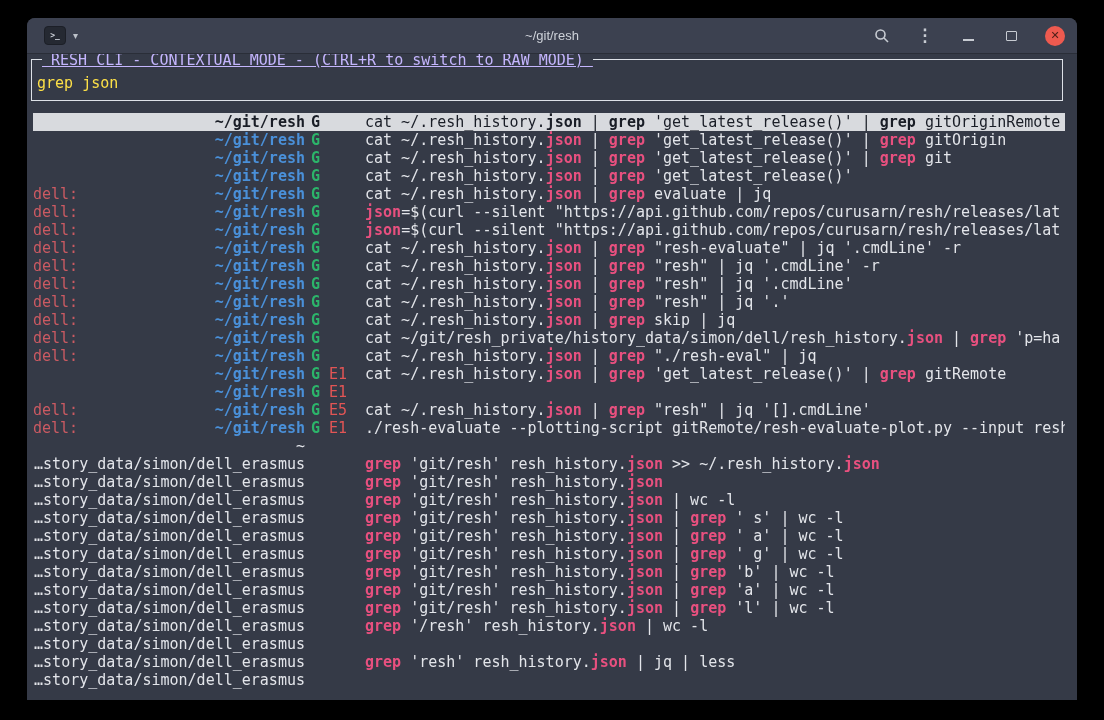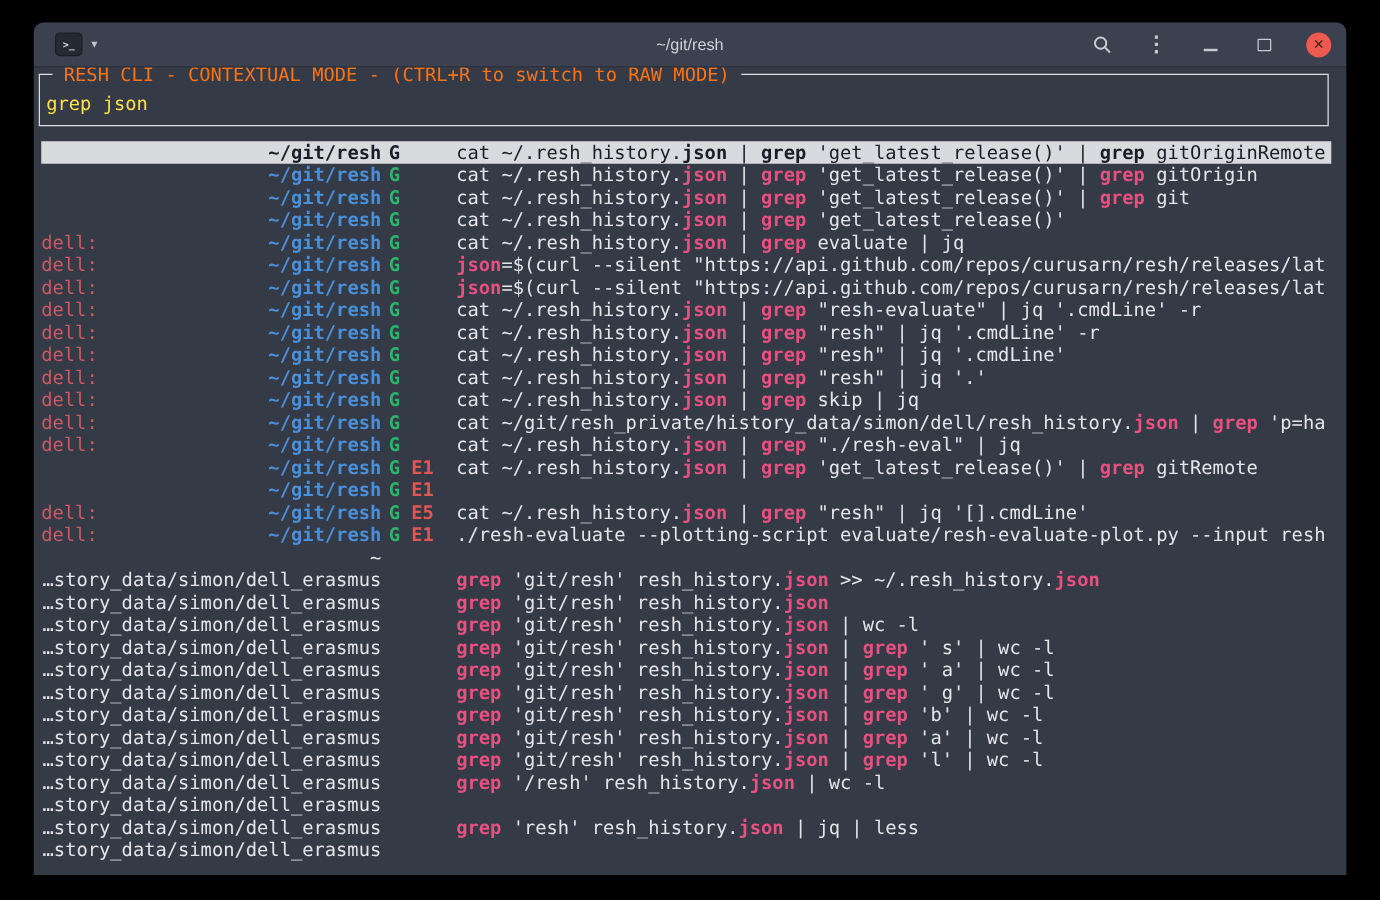--- a/index.html
+++ b/index.html
@@ -16,32 +16,32 @@
   .tb-right{position:absolute;right:12px;top:0;height:35px;display:flex;align-items:center;gap:25px;}
   .tb-ico{display:flex;align-items:center;justify-content:center;width:18px;height:18px;cursor:pointer;}
   .kebab{color:#c7cbd2;font-size:17px;font-weight:bold;line-height:1;}
   .min-bar{display:block;width:11px;height:0;border-bottom:2px solid #c7cbd2;margin-top:8px;}
   .restore-box{display:block;width:9px;height:8px;border:1.5px solid #c7cbd2;border-radius:1px;}
   .tb-close{width:20px;height:20px;border-radius:50%;background:var(--close-button,#ee5a4f);display:flex;align-items:center;justify-content:center;cursor:pointer;}
   .tb-close .x{color:#502019;font:bold 11px/1 "DejaVu Sans",sans-serif;}
   
   .terminal{flex:1;background:#353a47;color:#e3e5ea;font:15px/18px "DejaVu Sans Mono",monospace;padding-top:5px;overflow:hidden;}
   .search-box{position:relative;margin:0 14px 0 4px;height:40px;border:1px solid #dde1e7;}
-  .box-title{position:absolute;top:-9px;left:10px;background:#353a47;color:#f97316;white-space:pre;}
+  .box-title{position:absolute;top:-9px;left:10px;background:#353a47;color:#c4b5fd;white-space:pre;text-decoration:underline;}
   .query{padding:14px 0 0 5px;color:#fde047;white-space:pre;}
   .list{margin-top:12px;padding-left:6px;padding-right:12px;}
   .row{display:grid;grid-template-columns:272px 48px 1fr;column-gap:6px;height:18px;line-height:18px;white-space:pre;overflow:hidden;}
   .cell-left{display:flex;overflow:hidden;}
   .host{color:var(--host,#cb5a62);}
   .path{margin-left:auto;}
   .path-repo{color:var(--path-accent,#4a90d9);font-weight:bold;}
   .path-plain{color:#e3e5ea;}
   .cell-flags{overflow:hidden;}
   .flag-ok{color:var(--flag-ok,#2cb56a);font-weight:bold;}
-  .flag-err{color:var(--flag-err,#e25555);font-weight:bold;}
+  .flag-err{color:var(--flag-err,#e25555);font-weight:normal;}
   .cell-cmd{overflow:hidden;}
   .hl{color:var(--match-highlight,#e8507f);font-weight:bold;}
   .row.selected{background:var(--selected-bg,#d8dade);}
   .row.selected span{color:#191d26 !important;}
 </style>
 </head>
 <body>
 
 <div class="screen">
   <div class="window">
@@ -92,21 +92,21 @@
           <div class="row"><span class="cell-left"><span class="host">dell:</span><span class="path path-repo">~/git/resh</span></span><span class="cell-flags"><span class="flag flag-ok">G</span></span><span class="cell-cmd"><span class="plain">cat ~/.resh_history.</span><span class="hl">json</span><span class="plain"> | </span><span class="hl">grep</span><span class="plain"> "resh-evaluate" | jq '.cmdLine' -r</span></span></div>
           <div class="row"><span class="cell-left"><span class="host">dell:</span><span class="path path-repo">~/git/resh</span></span><span class="cell-flags"><span class="flag flag-ok">G</span></span><span class="cell-cmd"><span class="plain">cat ~/.resh_history.</span><span class="hl">json</span><span class="plain"> | </span><span class="hl">grep</span><span class="plain"> "resh" | jq '.cmdLine' -r</span></span></div>
           <div class="row"><span class="cell-left"><span class="host">dell:</span><span class="path path-repo">~/git/resh</span></span><span class="cell-flags"><span class="flag flag-ok">G</span></span><span class="cell-cmd"><span class="plain">cat ~/.resh_history.</span><span class="hl">json</span><span class="plain"> | </span><span class="hl">grep</span><span class="plain"> "resh" | jq '.cmdLine'</span></span></div>
           <div class="row"><span class="cell-left"><span class="host">dell:</span><span class="path path-repo">~/git/resh</span></span><span class="cell-flags"><span class="flag flag-ok">G</span></span><span class="cell-cmd"><span class="plain">cat ~/.resh_history.</span><span class="hl">json</span><span class="plain"> | </span><span class="hl">grep</span><span class="plain"> "resh" | jq '.'</span></span></div>
           <div class="row"><span class="cell-left"><span class="host">dell:</span><span class="path path-repo">~/git/resh</span></span><span class="cell-flags"><span class="flag flag-ok">G</span></span><span class="cell-cmd"><span class="plain">cat ~/.resh_history.</span><span class="hl">json</span><span class="plain"> | </span><span class="hl">grep</span><span class="plain"> skip | jq</span></span></div>
           <div class="row"><span class="cell-left"><span class="host">dell:</span><span class="path path-repo">~/git/resh</span></span><span class="cell-flags"><span class="flag flag-ok">G</span></span><span class="cell-cmd"><span class="plain">cat ~/git/resh_private/history_data/simon/dell/resh_history.</span><span class="hl">json</span><span class="plain"> | </span><span class="hl">grep</span><span class="plain"> 'p=ha</span></span></div>
           <div class="row"><span class="cell-left"><span class="host">dell:</span><span class="path path-repo">~/git/resh</span></span><span class="cell-flags"><span class="flag flag-ok">G</span></span><span class="cell-cmd"><span class="plain">cat ~/.resh_history.</span><span class="hl">json</span><span class="plain"> | </span><span class="hl">grep</span><span class="plain"> "./resh-eval" | jq</span></span></div>
           <div class="row"><span class="cell-left"><span class="host"></span><span class="path path-repo">~/git/resh</span></span><span class="cell-flags"><span class="flag flag-ok">G</span> <span class="flag flag-err">E1</span></span><span class="cell-cmd"><span class="plain">cat ~/.resh_history.</span><span class="hl">json</span><span class="plain"> | </span><span class="hl">grep</span><span class="plain"> 'get_latest_release()' | </span><span class="hl">grep</span><span class="plain"> gitRemote</span></span></div>
           <div class="row"><span class="cell-left"><span class="host"></span><span class="path path-repo">~/git/resh</span></span><span class="cell-flags"><span class="flag flag-ok">G</span> <span class="flag flag-err">E1</span></span></div>
           <div class="row"><span class="cell-left"><span class="host">dell:</span><span class="path path-repo">~/git/resh</span></span><span class="cell-flags"><span class="flag flag-ok">G</span> <span class="flag flag-err">E5</span></span><span class="cell-cmd"><span class="plain">cat ~/.resh_history.</span><span class="hl">json</span><span class="plain"> | </span><span class="hl">grep</span><span class="plain"> "resh" | jq '[].cmdLine'</span></span></div>
-          <div class="row"><span class="cell-left"><span class="host">dell:</span><span class="path path-repo">~/git/resh</span></span><span class="cell-flags"><span class="flag flag-ok">G</span> <span class="flag flag-err">E1</span></span><span class="cell-cmd"><span class="plain">./resh-evaluate --plotting-script evaluate/resh-evaluate-plot.py --input resh</span></span></div>
+          <div class="row"><span class="cell-left"><span class="host">dell:</span><span class="path path-repo">~/git/resh</span></span><span class="cell-flags"><span class="flag flag-ok">G</span> <span class="flag flag-err">E1</span></span><span class="cell-cmd"><span class="plain">./resh-evaluate --plotting-script gitRemote/resh-evaluate-plot.py --input resh</span></span></div>
           <div class="row"><span class="cell-left"><span class="host"></span><span class="path path-plain">~</span></span><span class="cell-flags"></span></div>
           <div class="row"><span class="cell-left"><span class="host"></span><span class="path path-plain">…story_data/simon/dell_erasmus</span></span><span class="cell-flags"></span><span class="cell-cmd"><span class="hl">grep</span><span class="plain"> 'git/resh' resh_history.</span><span class="hl">json</span><span class="plain"> &gt;&gt; ~/.resh_history.</span><span class="hl">json</span></span></div>
           <div class="row"><span class="cell-left"><span class="host"></span><span class="path path-plain">…story_data/simon/dell_erasmus</span></span><span class="cell-flags"></span><span class="cell-cmd"><span class="hl">grep</span><span class="plain"> 'git/resh' resh_history.</span><span class="hl">json</span></span></div>
           <div class="row"><span class="cell-left"><span class="host"></span><span class="path path-plain">…story_data/simon/dell_erasmus</span></span><span class="cell-flags"></span><span class="cell-cmd"><span class="hl">grep</span><span class="plain"> 'git/resh' resh_history.</span><span class="hl">json</span><span class="plain"> | wc -l</span></span></div>
           <div class="row"><span class="cell-left"><span class="host"></span><span class="path path-plain">…story_data/simon/dell_erasmus</span></span><span class="cell-flags"></span><span class="cell-cmd"><span class="hl">grep</span><span class="plain"> 'git/resh' resh_history.</span><span class="hl">json</span><span class="plain"> | </span><span class="hl">grep</span><span class="plain"> ' s' | wc -l</span></span></div>
           <div class="row"><span class="cell-left"><span class="host"></span><span class="path path-plain">…story_data/simon/dell_erasmus</span></span><span class="cell-flags"></span><span class="cell-cmd"><span class="hl">grep</span><span class="plain"> 'git/resh' resh_history.</span><span class="hl">json</span><span class="plain"> | </span><span class="hl">grep</span><span class="plain"> ' a' | wc -l</span></span></div>
           <div class="row"><span class="cell-left"><span class="host"></span><span class="path path-plain">…story_data/simon/dell_erasmus</span></span><span class="cell-flags"></span><span class="cell-cmd"><span class="hl">grep</span><span class="plain"> 'git/resh' resh_history.</span><span class="hl">json</span><span class="plain"> | </span><span class="hl">grep</span><span class="plain"> ' g' | wc -l</span></span></div>
           <div class="row"><span class="cell-left"><span class="host"></span><span class="path path-plain">…story_data/simon/dell_erasmus</span></span><span class="cell-flags"></span><span class="cell-cmd"><span class="hl">grep</span><span class="plain"> 'git/resh' resh_history.</span><span class="hl">json</span><span class="plain"> | </span><span class="hl">grep</span><span class="plain"> 'b' | wc -l</span></span></div>
           <div class="row"><span class="cell-left"><span class="host"></span><span class="path path-plain">…story_data/simon/dell_erasmus</span></span><span class="cell-flags"></span><span class="cell-cmd"><span class="hl">grep</span><span class="plain"> 'git/resh' resh_history.</span><span class="hl">json</span><span class="plain"> | </span><span class="hl">grep</span><span class="plain"> 'a' | wc -l</span></span></div>
           <div class="row"><span class="cell-left"><span class="host"></span><span class="path path-plain">…story_data/simon/dell_erasmus</span></span><span class="cell-flags"></span><span class="cell-cmd"><span class="hl">grep</span><span class="plain"> 'git/resh' resh_history.</span><span class="hl">json</span><span class="plain"> | </span><span class="hl">grep</span><span class="plain"> 'l' | wc -l</span></span></div>

